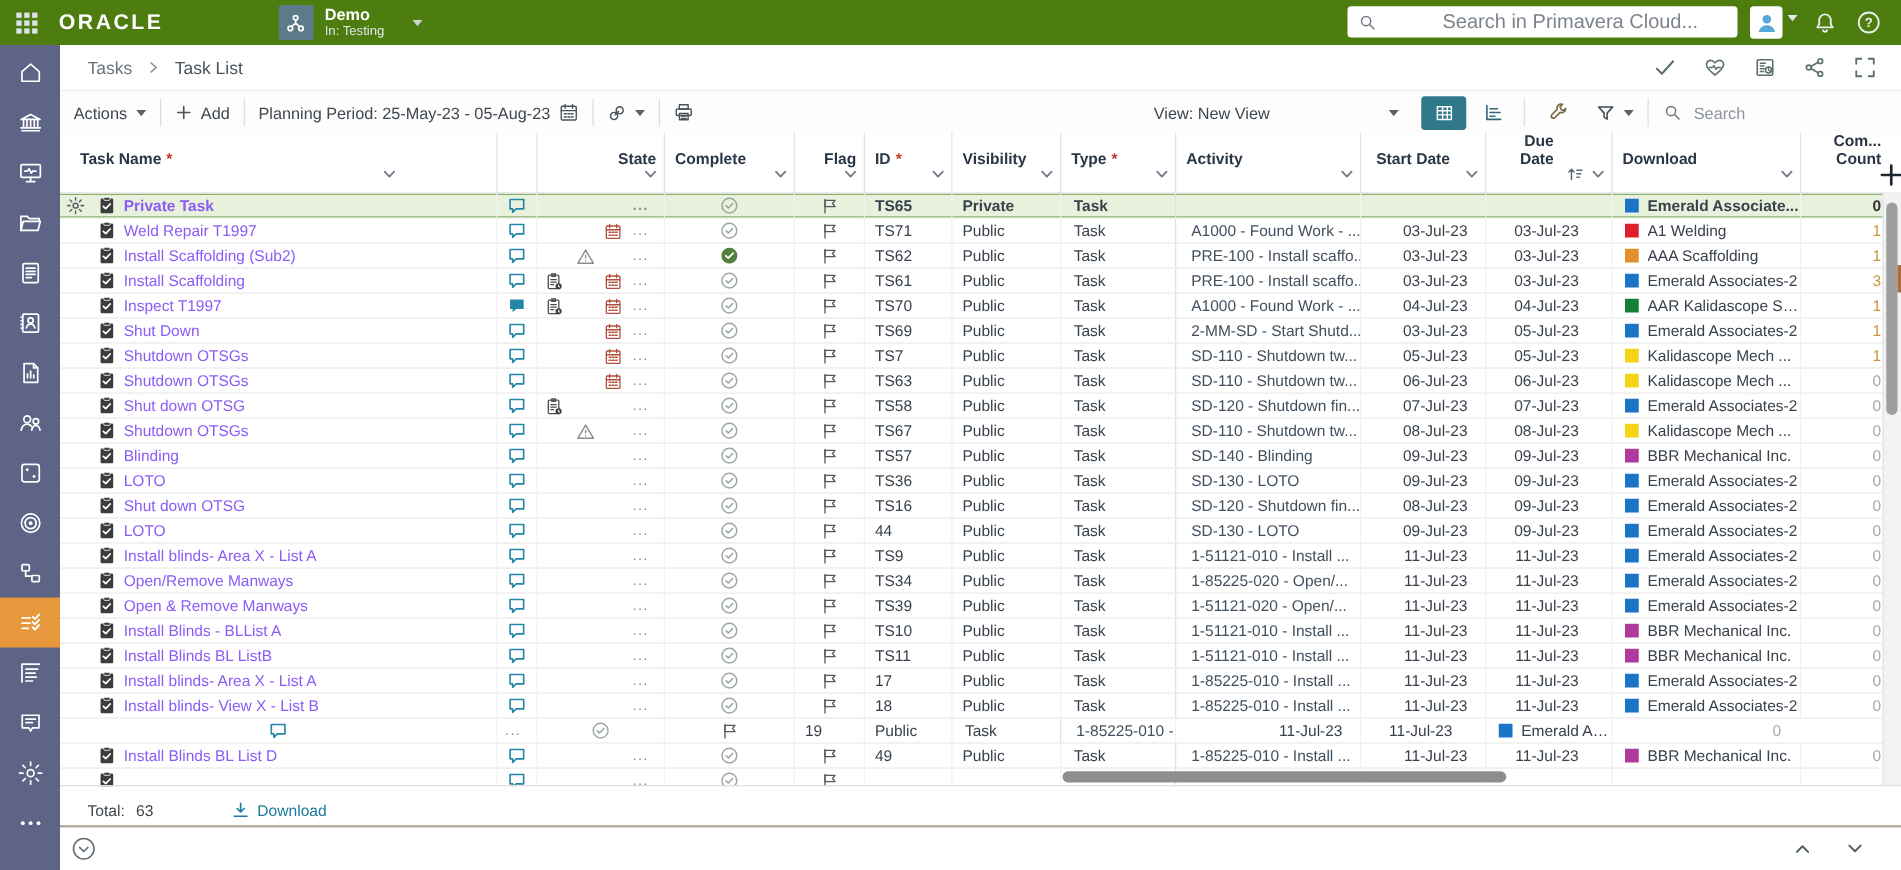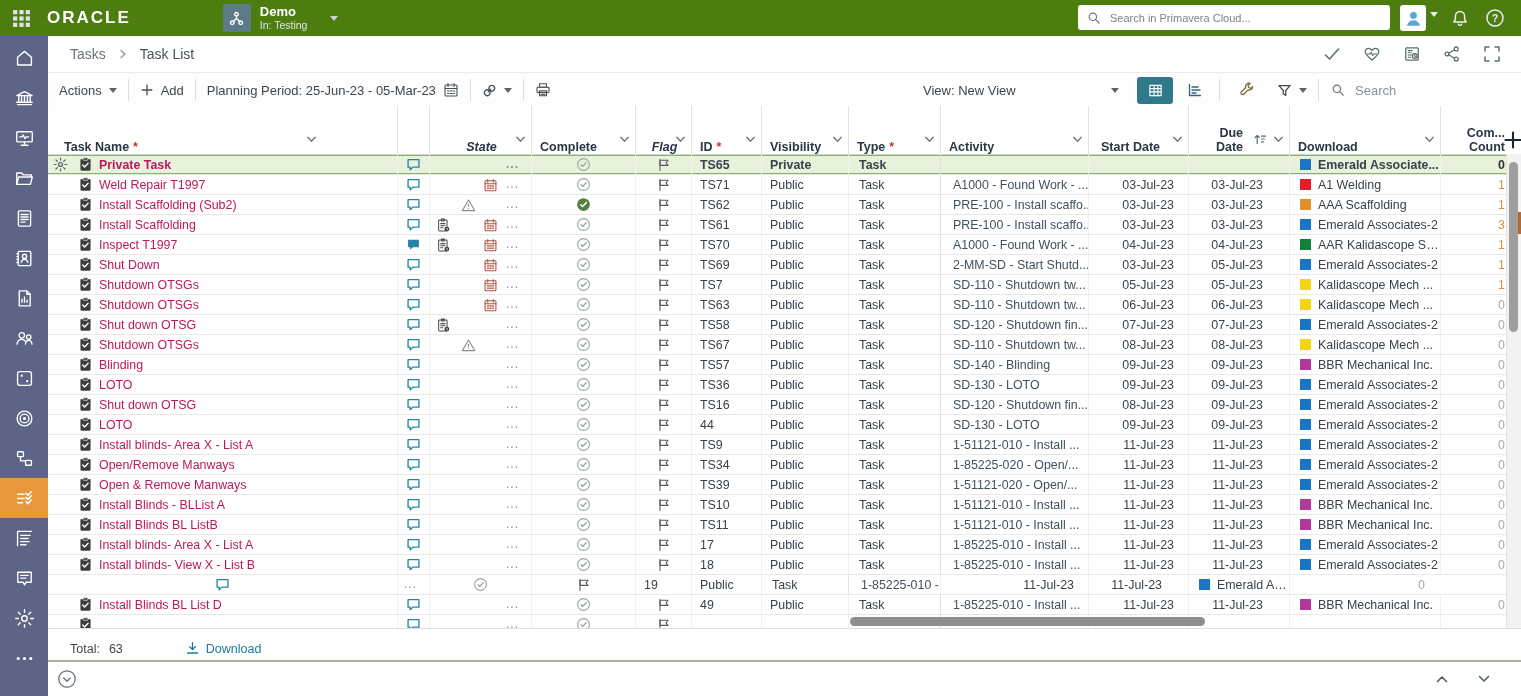--- a/index.html
+++ b/index.html
@@ -14,21 +14,21 @@
   .brand{font-size:17px;font-weight:700;letter-spacing:2px;margin-left:16px;color:#fff;}
   .ws{display:flex;align-items:center;margin-left:92px;gap:9px;}
   .wstile{width:28px;height:28px;border-radius:2px;background:#5c7a88;display:flex;align-items:center;justify-content:center;}
   .wstile .ic{width:17px;height:17px;color:#fff;}
   .wst1{font-size:13px;font-weight:700;line-height:14px;}
   .wst2{font-size:10.5px;line-height:12px;color:#dfe5ea;}
   .caret{width:0;height:0;border-left:4.5px solid transparent;border-right:4.5px solid transparent;border-top:5px solid currentColor;}
   .ws .caret{margin-left:14px;color:#cdd3da;}
   .tsearch{position:absolute;left:1078px;top:5px;width:312px;height:25px;background:#fff;border-radius:3px;display:flex;align-items:center;padding:0 9px;box-sizing:border-box;gap:7px;}
   .tsearch .ic{width:14px;height:14px;color:#6f7680;}
-  .tsearch input{border:0;outline:0;flex:1;font-size:11px;color:#333;font-family:"Liberation Sans",sans-serif;}
+  .tsearch input{border:0;outline:0;flex:1;font-size:16px;color:#333;font-family:"Liberation Sans",sans-serif;margin-left:44px;}
   .tsearch input::placeholder{color:#7c838c;}
   .avatarbtn{position:absolute;left:1400px;top:5px;width:26px;height:26px;background:#fff;border-radius:3px;display:flex;align-items:center;justify-content:center;}
   .avatarbtn .ic{width:19px;height:19px;color:#57a7d9;}
   .avcaret{position:absolute;left:1430px;top:12px;color:#e8ebef;}
   .bell{position:absolute;left:1451px;top:9px;width:18px;height:18px;color:#eceff2;}
   .help{position:absolute;left:1485px;top:8px;width:20px;height:20px;color:#eceff2;}
 
   
   .sidebar{position:absolute;left:0;top:36px;width:48px;height:660px;background:#5e6486;padding-top:2px;box-sizing:border-box;}
   .sbitem{width:48px;height:40px;display:flex;align-items:center;justify-content:center;color:#fff;}
@@ -62,39 +62,39 @@
   .funnelbtn .ic{color:#3f4851;}
   .tbsearch{display:flex;align-items:center;gap:8px;width:182px;padding-left:12px;}
   .tbsearch .ic{width:14px;height:14px;color:#6b7178;}
   .tbsearch input{border:0;outline:0;background:transparent;font-size:13px;width:130px;font-family:"Liberation Sans",sans-serif;}
   .tbsearch input::placeholder{color:#8b9198;}
 
   
   .grid{position:absolute;left:0;top:70px;width:1473px;height:522px;--cols:350px 32px 102px 104px 56px 70px 87px 92px 148px 100px 101px 151px minmax(0,1fr);}
   .ghead{display:grid;grid-template-columns:var(--cols);height:48px;border-bottom:1px solid #d6d6d6;background:#fff;
          font-weight:700;font-size:12.5px;color:#2a3645;}
-  .hc{position:relative;display:flex;align-items:flex-end;padding:0 6px 0 8px;box-sizing:border-box;border-right:1px solid #e3e3e3;gap:3px;}
+  .hc{position:relative;display:flex;align-items:flex-end;padding:0 6px 20px 8px;box-sizing:border-box;border-right:1px solid #e3e3e3;gap:3px;}
   .hc .ast{color:#c0392b;margin-left:1px;}
   .hchev{position:absolute;right:5px;bottom:9px;width:11px;height:11px;color:#6f7a86;}
   .hc-name{padding-left:16px;}
-  .hc-state,.hc-flag{justify-content:center;font-style:italic;}
+  .hc-state,.hc-flag{justify-content:flex-end;}
   .hc-start{justify-content:flex-end;padding-right:28px;}
   .hc-due{justify-content:flex-end;padding-right:46px;}
   .twoLine{display:flex;flex-direction:column;align-items:flex-end;line-height:14px;}
   .sortic{position:absolute;right:22px;bottom:8px;width:14px;height:14px;color:#5e6872;}
   .hc-count{justify-content:flex-end;padding-right:16px;border-right:none;}
   .addcol{position:absolute;right:-2px;bottom:4px;width:20px;height:20px;color:#1d2733;}
 
   .gbody{height:474px;overflow:hidden;position:relative;}
   .trow{display:grid;grid-template-columns:var(--cols);height:20px;box-sizing:border-box;border-bottom:1px solid #e8e8e8;
         font-size:12.4px;color:#39424c;background:#fff;}
   .trow.selected{background:#e7f1dc;font-weight:700;box-shadow:inset 0 1px 0 #85b266,inset 0 -1px 0 #85b266;}
   .c{display:flex;align-items:center;box-sizing:border-box;border-right:1px solid #f1f1f1;overflow:hidden;height:100%;}
   .c.name{padding-left:30px;gap:6px;position:relative;}
-  .c.name .nm{white-space:nowrap;overflow:hidden;text-overflow:ellipsis;color:#be185d;}
+  .c.name .nm{white-space:nowrap;overflow:hidden;text-overflow:ellipsis;color:#8b5cf6;}
   .gearslot{position:absolute;left:5px;top:2px;width:15px;height:15px;color:#5e6569;}
   .taskic{width:15px;height:15px;flex:none;}
   .c.comment{justify-content:center;}
   .commentic{width:15px;height:15px;color:#2585a6;}
   .c.state{position:relative;}
   .stslot{position:absolute;top:2.5px;width:15px;height:15px;}
   .st-clip{left:6px;} .st-warn{left:31px;} .st-cal{left:53px;}
   .dots{position:absolute;right:12px;bottom:3px;color:#8d9399;font-size:12px;letter-spacing:1px;}
   .c.complete{justify-content:center;}
   .cmpl{width:15px;height:15px;}
@@ -446,21 +446,21 @@
           <svg viewBox="0 0 16 16">
             <g stroke="currentColor" fill="none" stroke-width="1.3" stroke-linecap="round" stroke-linejoin="round">
               <path d="M8 2.5v11M2.5 8h11" stroke-width="1.5"></path>
             </g>
           </svg>
         </span>
       <span>Add</span>
     </div>
     <span class="tsep"></span>
     <div class="tgroup">
-      <span>Planning Period: 25-Jun-23 - 05-Mar-23</span>
+      <span>Planning Period: 25-May-23 - 05-Aug-23</span>
       <span class="ic ic16">
           <svg viewBox="0 0 16 16">
             <g stroke="currentColor" fill="none" stroke-width="1.3" stroke-linecap="round" stroke-linejoin="round">
               <rect x="2" y="3" width="12" height="11" rx="1" stroke-width="1.1"></rect>
               <path d="M5 1.5v3M11 1.5v3M2 6.5h12" stroke-width="1.1"></path>
               <path d="M4.5 9h1.4M7.3 9h1.4M10 9h1.4M4.5 11.5h1.4M7.3 11.5h1.4M10 11.5h1.4" stroke-width="1.2"></path>
             </g>
           </svg>
         </span>
     </div>

